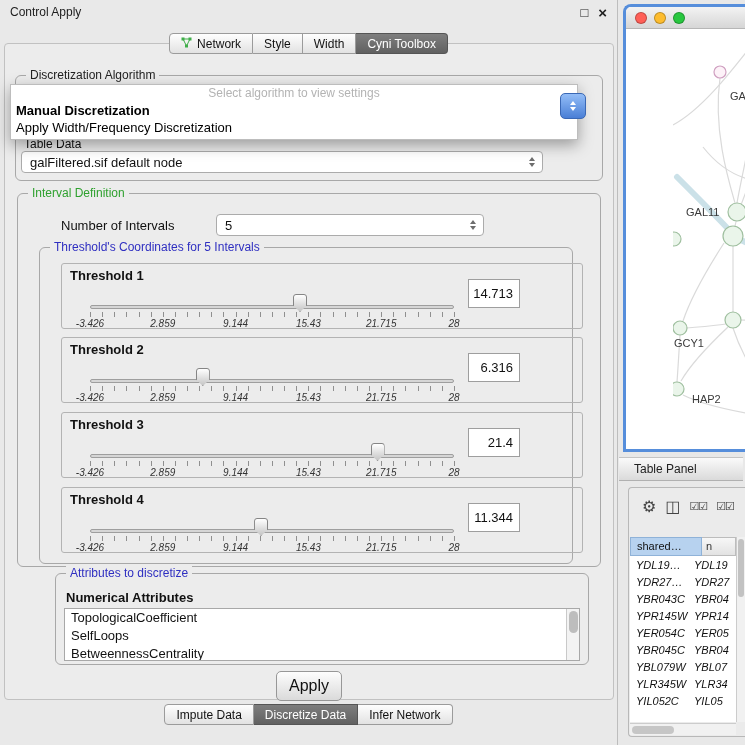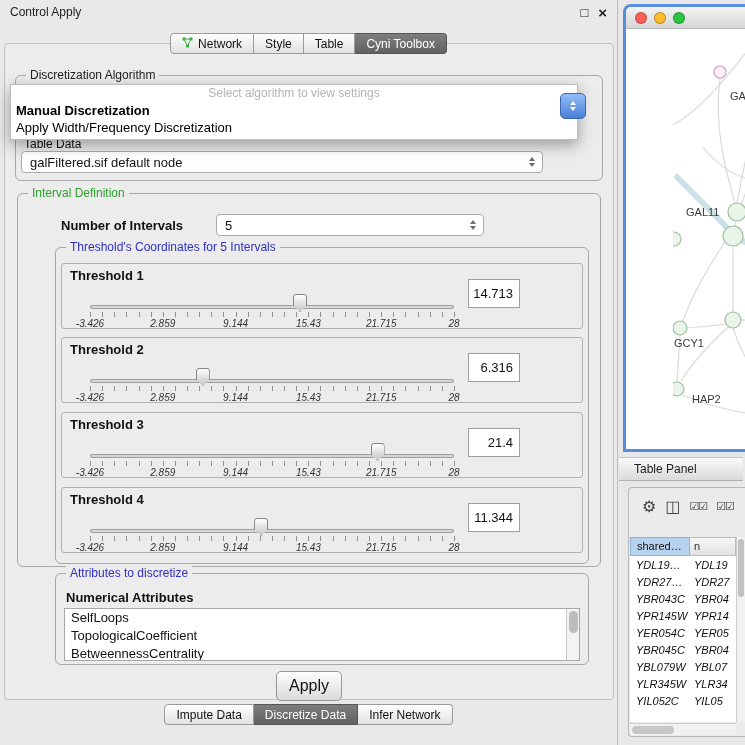--- a/index.html
+++ b/index.html
@@ -25,21 +25,21 @@
 
   .main{position:absolute;left:4px;top:43px;width:610px;height:657px;background:#ececec;border:1px solid #c1c1c1;border-radius:4px;}
 
   .group{position:absolute;border:1px solid #a8a8a8;border-radius:6px;}
   .gtitle{position:absolute;top:-8px;left:10px;background:#ececec;padding:0 4px;font-size:12px;white-space:nowrap;}
   .gtitle.green{color:#2fa12f;}
   .gtitle.blue{color:#2f2fc1;}
   .gtitle.dark{color:#222;}
 
   .label12{font-size:12px;color:#111;position:absolute;}
-  .label13b{font-size:13px;font-weight:bold;color:#111;position:absolute;}
+  .label13b{font-size:13px;font-weight:normal;color:#111;position:absolute;}
 
   .combo{position:absolute;background:#fff;border:1px solid #ababab;border-radius:4px;display:flex;align-items:center;
          font-size:13px;color:#111;padding:0 22px 0 8px;height:22px;}
   .arrows{position:absolute;right:7px;top:50%;transform:translateY(-50%);display:flex;flex-direction:column;gap:2px;}
   .tri-up{width:0;height:0;border-left:3.5px solid transparent;border-right:3.5px solid transparent;border-bottom:4.5px solid #6d6d6d;}
   .tri-down{width:0;height:0;border-left:3.5px solid transparent;border-right:3.5px solid transparent;border-top:4.5px solid #6d6d6d;}
 
   
   .popup{position:absolute;left:10px;top:84px;width:568px;background:#fff;border:1px solid #bdbdbd;
          box-shadow:0 5px 14px rgba(0,0,0,.35);z-index:20;padding-bottom:3px;}
@@ -94,21 +94,21 @@
   .tp-bar{position:absolute;left:619px;top:457px;width:124px;height:24px;
           background:linear-gradient(#fafafa,#dadada);border-top:1px solid #c4c4c4;border-bottom:1px solid #b0b0b0;
           font-size:12px;color:#222;display:flex;align-items:center;padding-left:15px;}
   .tblwin{position:absolute;left:628px;top:487px;width:117px;height:250px;background:#ebebeb;
           border:1px solid #b8b8b8;border-right:none;border-radius:4px 0 0 4px;overflow:hidden;}
   .tw-toolbar{position:absolute;left:0;top:0;right:0;height:36px;display:flex;align-items:center;gap:9px;padding-left:13px;}
   .gear{font-size:16px;color:#444;}
   .colicon{font-size:16px;color:#444;}
   .chkpair{font-size:11px;color:#333;letter-spacing:-1px;white-space:nowrap;}
   .tw-header{position:absolute;left:1px;right:9px;top:49px;display:flex;height:19px;}
-  .th1{width:60px;background:#b7d2ef;border:1px solid #8fb2d8;font-size:11px;padding:2px 0 0 6px;color:#111;}
+  .th1{width:72px;background:#b7d2ef;border:1px solid #8fb2d8;font-size:11px;padding:2px 0 0 6px;color:#111;}
   .th2{flex:1;background:linear-gradient(#f7f7f7,#e2e2e2);border:1px solid #bcbcbc;border-left:none;font-size:11px;padding:2px 0 0 4px;color:#333;}
   .tw-rows{position:absolute;left:1px;right:9px;top:68px;bottom:14px;background:#fff;overflow:hidden;font-style:italic;}
   .trow{display:flex;height:17px;font-size:11px;color:#111;align-items:center;}
   .trow .c1{width:62px;padding-left:6px;white-space:nowrap;overflow:hidden;}
   .trow .c2{flex:1;padding-left:2px;white-space:nowrap;overflow:hidden;}
   .vscroll{position:absolute;right:0;top:49px;bottom:14px;width:9px;background:#f1f1f1;border-left:1px solid #ccc;}
   .vthumb{position:absolute;left:1px;top:2px;width:6px;height:58px;background:#c2c2c2;border-radius:3px;}
   .hscroll{position:absolute;left:1px;right:9px;bottom:1px;height:12px;background:#f1f1f1;border-top:1px solid #ccc;}
   .hthumb{position:absolute;left:2px;top:2px;width:42px;height:8px;background:#c6c6c6;border-radius:4px;}
 </style>
@@ -138,21 +138,21 @@
             <rect x="7.5" y="0.5" width="3" height="3" fill="#3fae49"></rect>
             <rect x="4" y="7.5" width="3" height="3" fill="#3fae49"></rect>
           </svg>
         </span>
         <span>Network</span>
       </div>
       <div class="tab">
           <span>Style</span>
         </div>
       <div class="tab">
-          <span>Table</span>
+          <span>Width</span>
         </div>
       <div class="tab selected">
           <span>Cyni Toolbox</span>
         </div>
     </div>
 
     <div class="main">
 
       <div class="group" style="left:10px;top:31px;width:588px;height:106px;">
         <span class="gtitle dark">Discretization Algorithm</span>
@@ -173,21 +173,21 @@
 
       <div class="label13b" style="left:56px;top:174px;">Number of Intervals</div>
       <div class="combo" style="left:211px;top:170px;width:268px;">
         <span>5</span>
         <span class="arrows">
             <span class="tri-up"></span>
             <span class="tri-down"></span>
           </span>
       </div>
 
-      <div class="group" style="left:50px;top:203px;width:534px;height:317px;padding-left:23px;">
+      <div class="group" style="left:34px;top:203px;width:534px;height:317px;padding-left:23px;">
         <span class="gtitle blue" style="background:#ececec;">Threshold's Coordinates for 5 Intervals</span>
       </div>
 
       <div class="thrbox" style="top:219px;">
         <div class="tlabel">Threshold 1</div>
         <div class="track"></div>
         <div class="rail">
             <div class="thumb" style="left: 57.7%;"></div>
           </div>
         <div class="ticks"></div>
@@ -253,22 +253,22 @@
           <span style="left:80%">21.715</span>
           <span style="left:100%">28</span>
         </div>
         <div class="valbox">11.344</div>
       </div>
 
       <div class="group" style="left:50px;top:529px;width:534px;height:92px;">
         <span class="gtitle blue">Attributes to discretize</span>
         <div class="attr-heading">Numerical Attributes</div>
         <div class="attrlist">
+          <div class="item">TopologicalCoefficient</div>
           <div class="item">SelfLoops</div>
-          <div class="item">TopologicalCoefficient</div>
           <div class="item">BetweennessCentrality</div>
           <div class="attr-scroll">
               <div class="sthumb"></div>
             </div>
         </div>
       </div>
 
       <div class="apply">Apply</div>
     </div>
 

